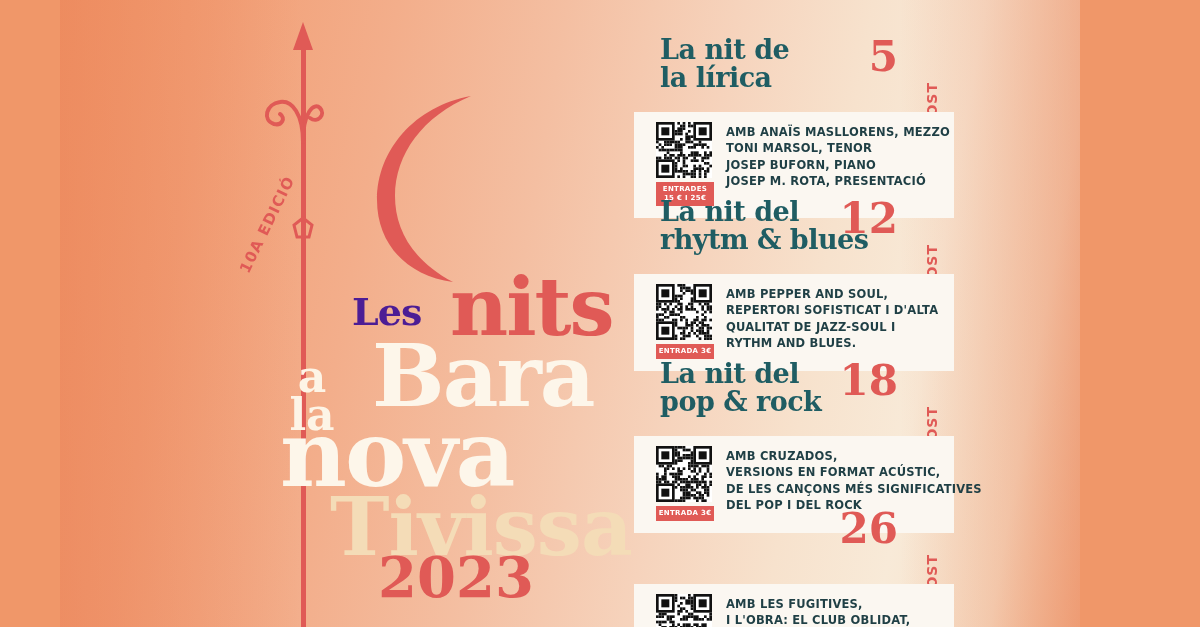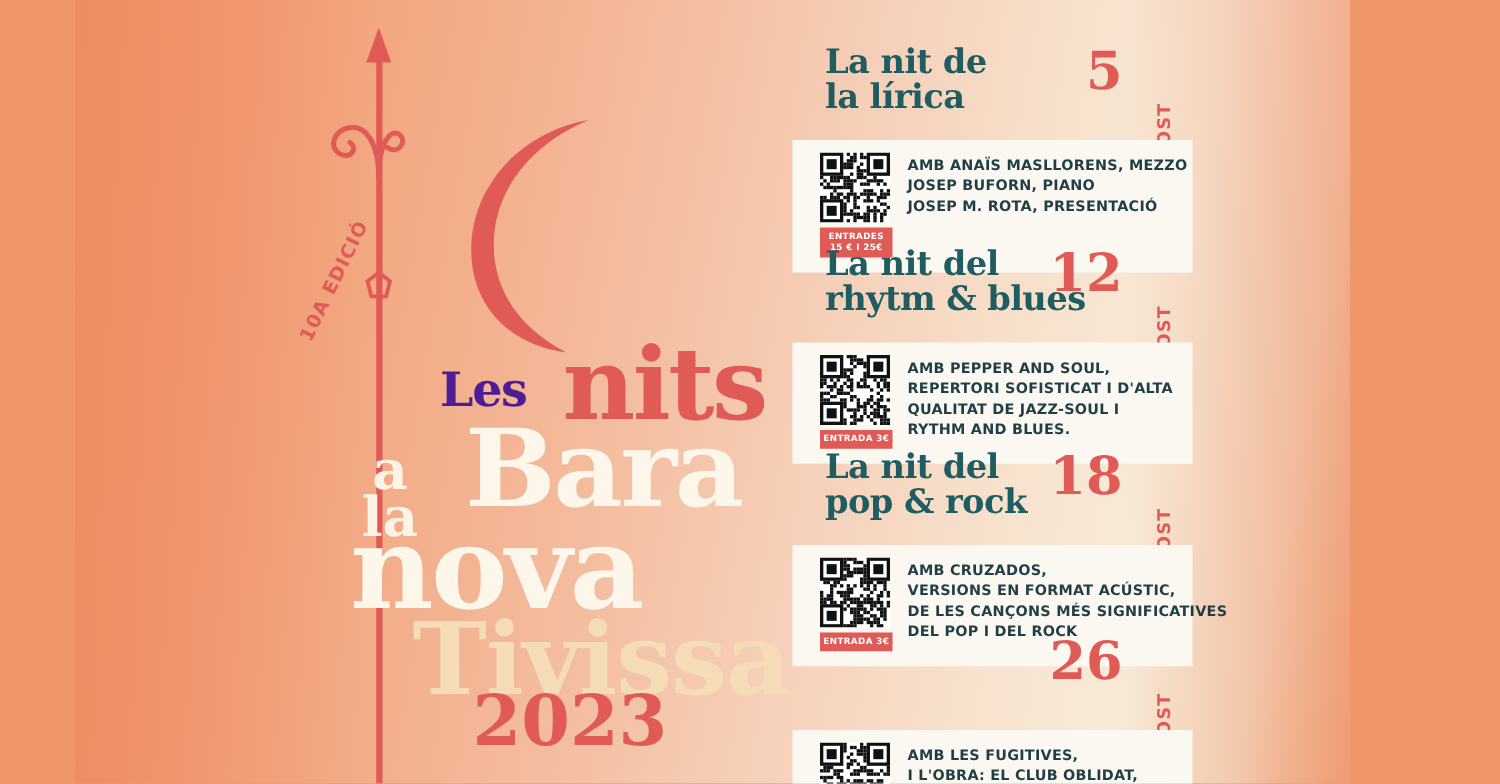--- a/index.html
+++ b/index.html
@@ -415,20 +415,21 @@
                   <rect x="5.333333333333333" y="42.666666666666664" width="8" height="8" fill="#111"></rect>
                 </g>
   </svg></div>
             <div class="ticket">
               <div>ENTRADES</div>
               <div>15 € I 25€</div>
             </div>
           </div>
           <div class="ev-lines">
             <div>AMB ANAÏS MASLLORENS, MEZZO</div>
+            <div>TONI MARSOL, TENOR</div>
             <div>JOSEP BUFORN, PIANO</div>
             <div>JOSEP M. ROTA, PRESENTACIÓ</div>
           </div>
         </div>
       </div>
       <div class="event" style="top: 198px;">
         <div class="event-head">
           <div class="ev-title">
             <div>La nit del</div>
             <div>rhytm &amp; blues</div>

